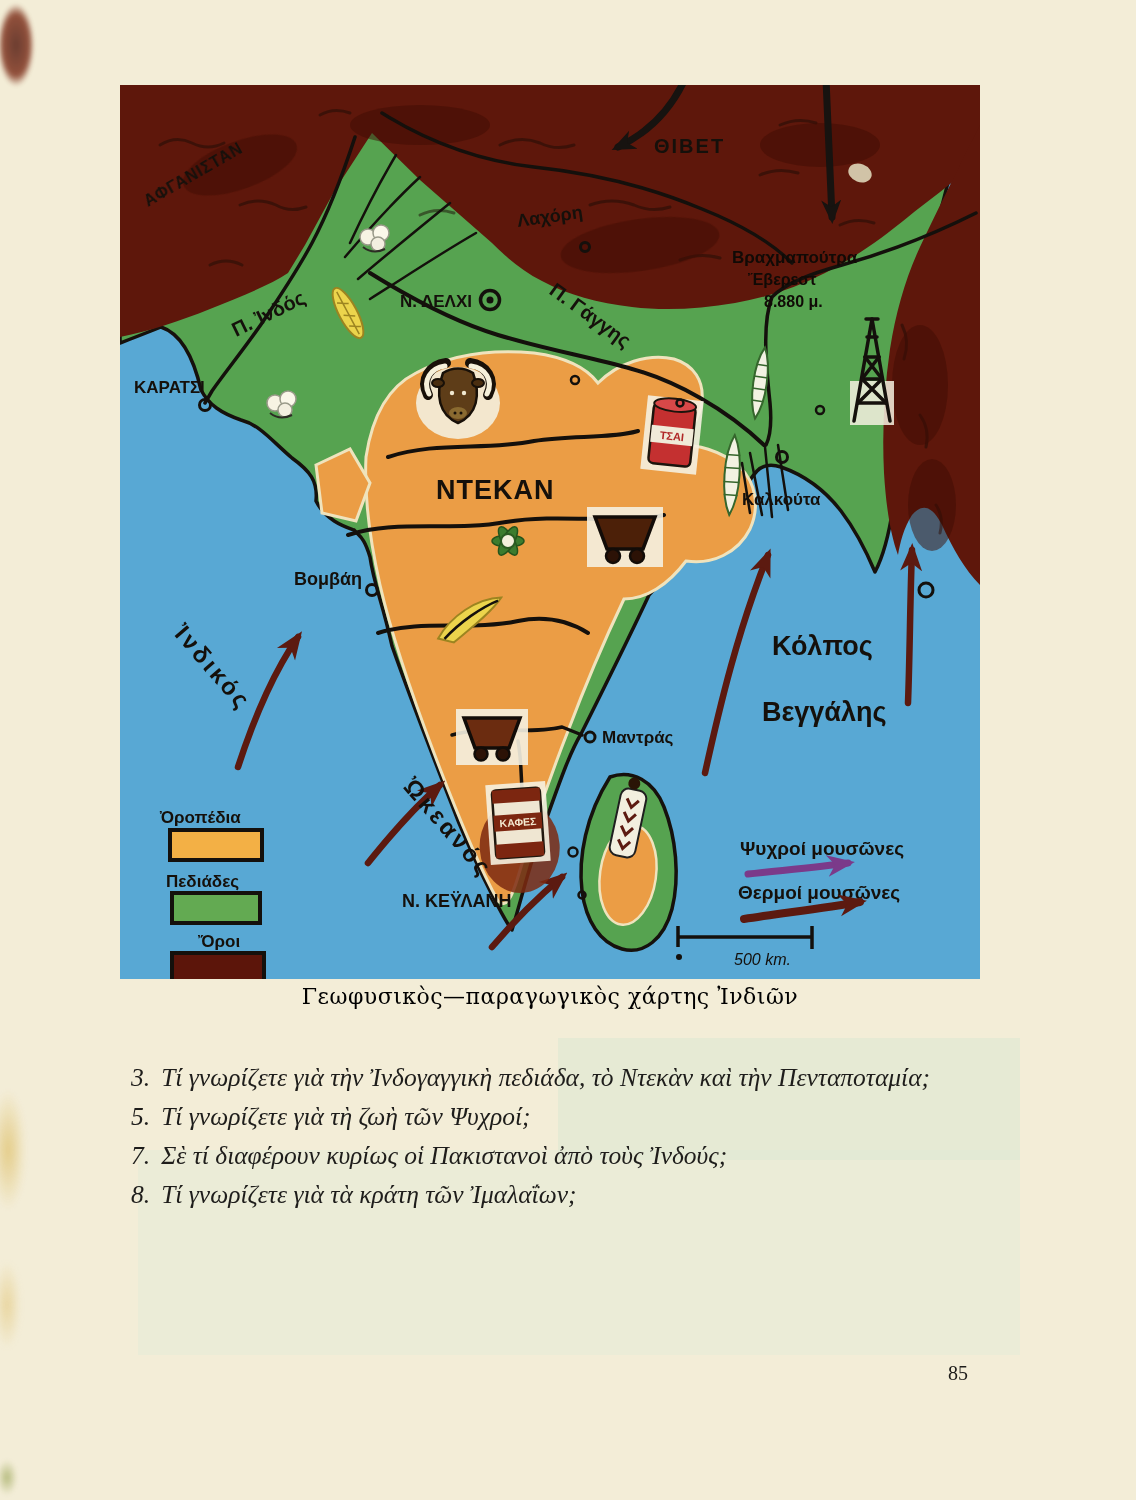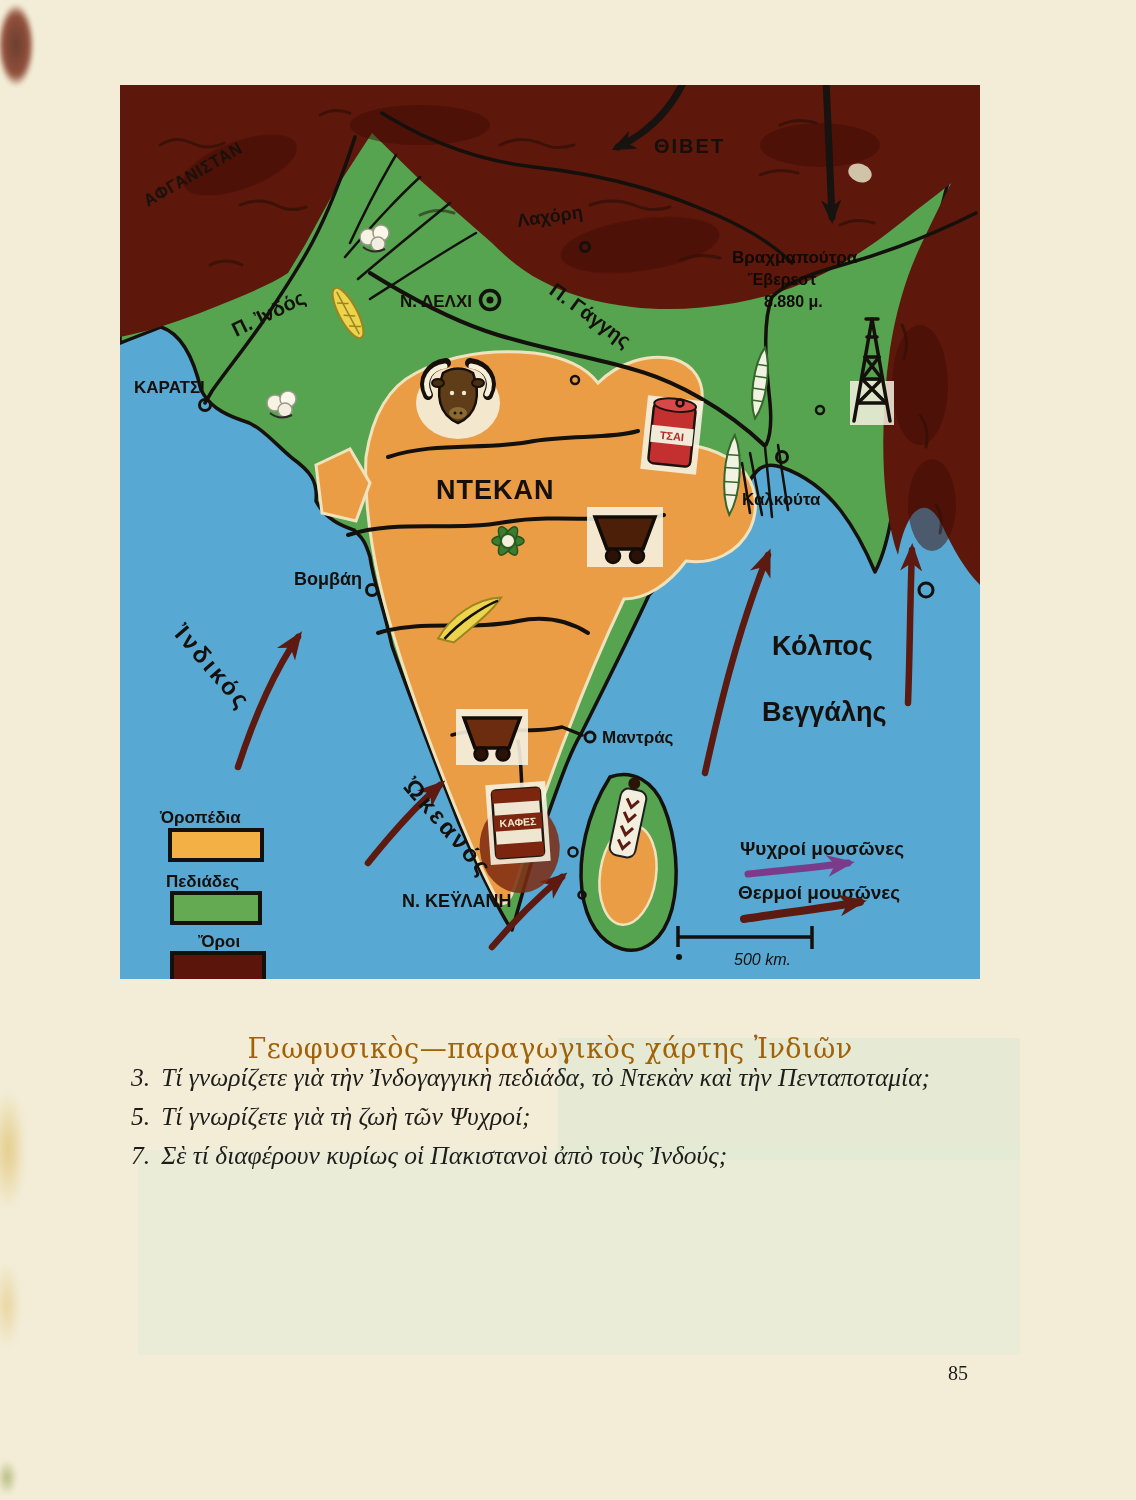--- a/index.html
+++ b/index.html
@@ -1,21 +1,21 @@
 <!DOCTYPE html>
 <html><head>
 <meta charset="utf-8">
 <style>
   html,body{margin:0;padding:0;}
   .page{position:relative;width:1136px;height:1500px;background:#f3edd7;overflow:hidden;
         font-family:"Liberation Serif",serif;}
   .stain{position:absolute;pointer-events:none;}
   .map-wrap{position:absolute;left:120px;top:85px;width:860px;height:894px;}
-  .caption{position:absolute;left:120px;top:1033px;width:860px;text-align:center;
-           font-family:"DejaVu Serif",serif;font-size:27px;color:#a16207;letter-spacing:.5px;}
+  .caption{position:absolute;left:120px;top:984px;width:860px;text-align:center;
+           font-family:"DejaVu Serif",serif;font-size:22px;color:#000000;letter-spacing:.5px;}
   .questions{position:absolute;left:131px;top:1058px;width:884px;}
   .q-item{font-style:italic;font-size:25.5px;line-height:39px;color:#1e1d1b;
           padding-left:46px;text-indent:-46px;margin:0;}
   .q-num{margin-right:11px;}
   .page-num{position:absolute;left:948px;top:1362px;font-size:20px;color:#1d1c1a;}
   .scan-panel{position:absolute;pointer-events:none;}
   svg text{font-family:"Liberation Sans",sans-serif;}
   .lbl{font-weight:bold;fill:#15100b;}
   .lbl-lt{font-weight:bold;fill:#100a06;}
 </style>
@@ -305,17 +305,18 @@
 </g>
 </svg>
 </div>
 
 <div class="caption">Γεωφυσικὸς—παραγωγικὸς χάρτης Ἰνδιῶν</div>
 
 <div class="questions">
   <p class="q-item"><span class="q-num">3.</span><span>Τί γνωρίζετε γιὰ τὴν Ἰνδογαγγικὴ πεδιάδα, τὸ Ντεκὰν καὶ τὴν Πενταποταμία;</span></p>
   <p class="q-item"><span class="q-num">5.</span><span>Τί γνωρίζετε γιὰ τὴ ζωὴ τῶν Ψυχροί;</span></p>
   <p class="q-item"><span class="q-num">7.</span><span>Σὲ τί διαφέρουν κυρίως οἱ Πακιστανοὶ ἀπὸ τοὺς Ἰνδούς;</span></p>
+  <p class="q-item"><span class="q-num">8.</span><span>Τί γνωρίζετε γιὰ τὰ κράτη τῶν Ἰμαλαΐων;</span></p>
 </div>
 
 <div class="page-num">85</div>
 
 </div>
 
 </body></html>

